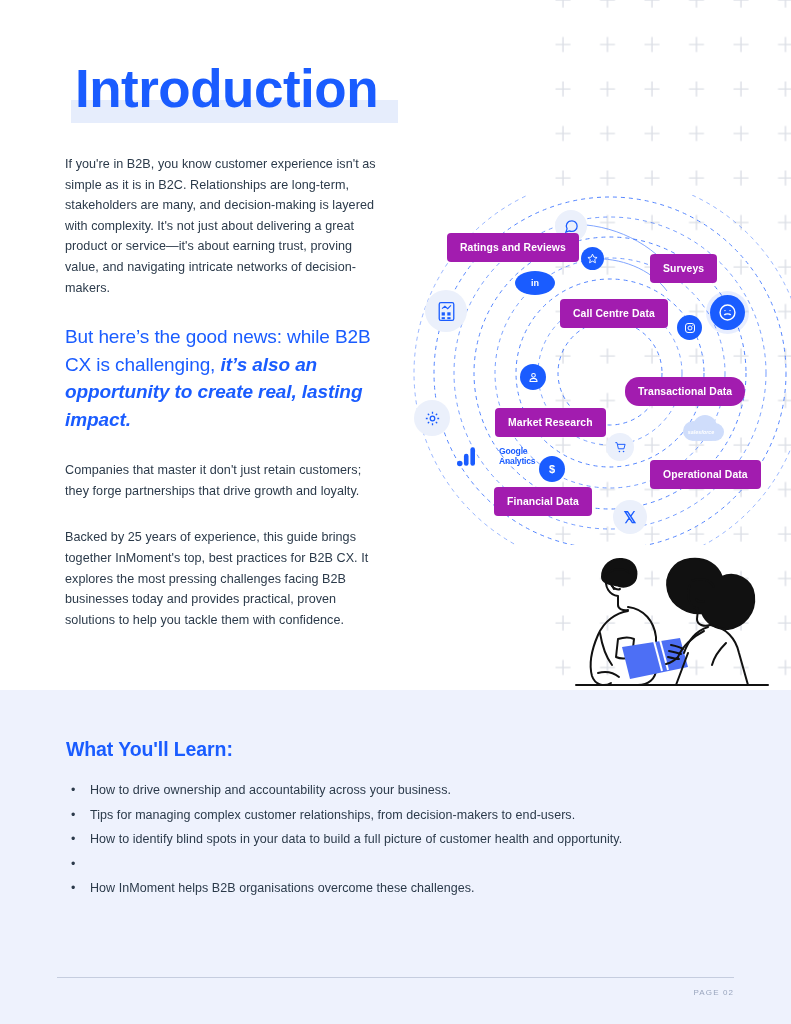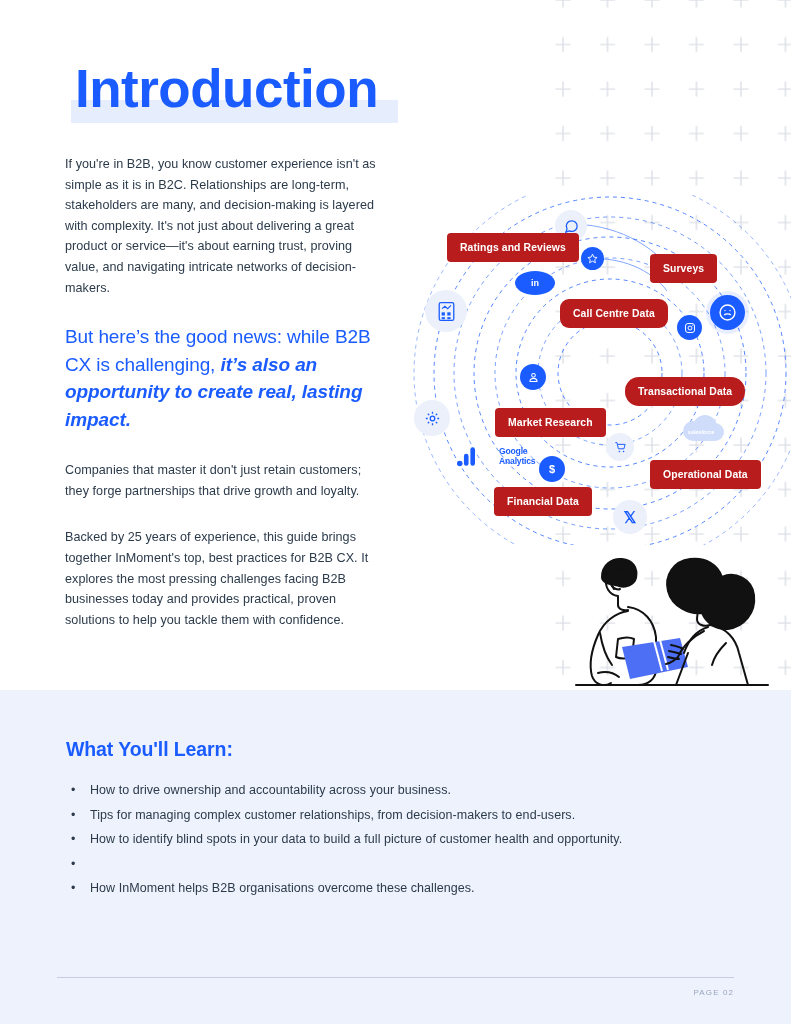--- a/index.html
+++ b/index.html
@@ -94,21 +94,21 @@
     position: absolute;
     left: 405px;
     top: 195px;
     width: 386px;
     height: 350px;
   }
   .diagram svg { display: block; }
 
   .badge {
     position: absolute;
-    background: #b91c1c;
+    background: #a21caf;
     color: #ffffff;
     font-size: 10.4px;
     font-weight: 700;
     letter-spacing: 0.1px;
     border-radius: 4px;
     display: flex;
     align-items: center;
     justify-content: center;
     white-space: nowrap;
     height: 29px;
@@ -336,21 +336,21 @@
     </div>
 
     <div class="node-icon ghost" style="left:208px; top:305px; width:34px; height:34px; color:#1A5CFF; font-size:16px; font-weight:700; font-family:'Liberation Serif', serif;">
       <span>𝕏</span>
     </div>
 
     <div class="badge" style="left:42px; top:38px;">Ratings and Reviews</div>
 
     <div class="badge" style="left:245px; top:59px;">Surveys</div>
 
-    <div class="badge" style="left:155px; top:104px;border-radius:9px;">Call Centre Data</div>
+    <div class="badge" style="left:155px; top:104px;">Call Centre Data</div>
 
 
     <div class="badge" style="left:220px; top:182px;border-radius:14px;">Transactional Data</div>
 
     <div class="badge" style="left:90px; top:213px;">Market Research</div>
 
     <div class="badge" style="left:245px; top:265px;">Operational Data</div>
 
     <div class="badge" style="left:89px; top:292px;">Financial Data</div>
   </div>

